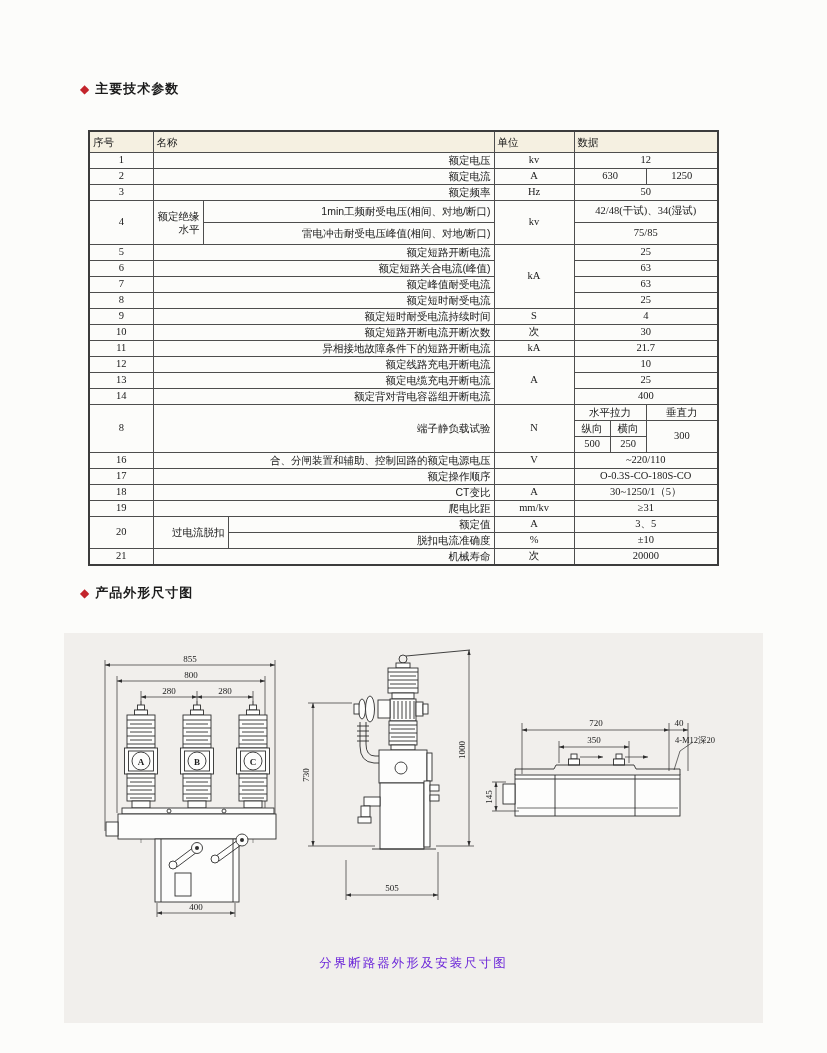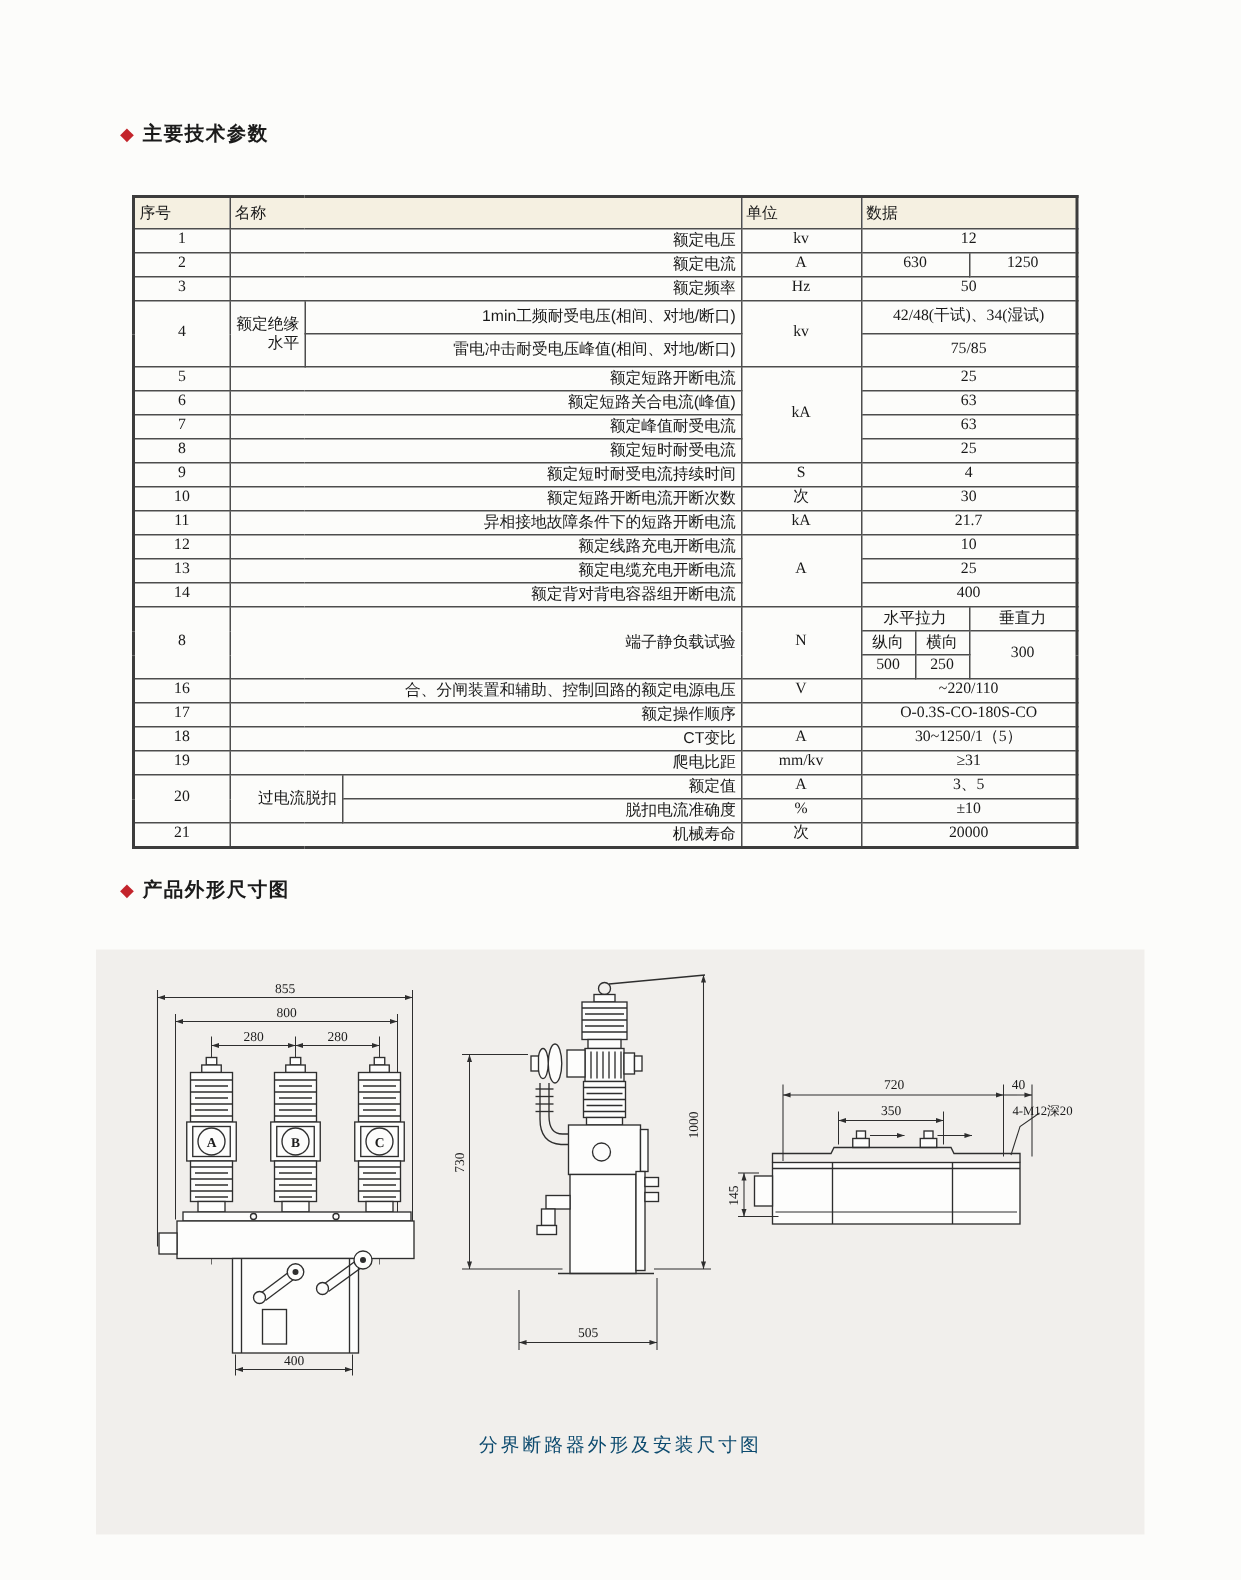--- a/index.html
+++ b/index.html
@@ -43,21 +43,21 @@
   .diagram-panel{
     position:absolute;left:64px;top:633px;width:699px;height:390px;
     background:#f1efec;
   }
   .diagram-panel svg{position:absolute;overflow:visible;}
   #front-view{left:8px;top:12px;}
   #side-view{left:236px;top:5px;}
   #top-view{left:420px;top:58px;}
   .caption{
     position:absolute;top:322px;left:0;width:100%;
-    text-align:center;font-size:12.5px;color:#0c4a6e;letter-spacing:2px;
+    text-align:center;font-size:12.5px;color:#6d28d9;letter-spacing:2px;
   }
 
   
   .ln{stroke:#2e2e2e;stroke-width:0.9;fill:none;}
   .fl{stroke:#2e2e2e;stroke-width:0.9;fill:#fdfdfc;}
   .dl{stroke:#2e2e2e;stroke-width:0.7;fill:none;}
   .cl{stroke:#3a3a3a;stroke-width:0.5;fill:none;stroke-dasharray:6 2 1.5 2;}
   .dt{font-size:9px;fill:#1c1c1c;font-family:"Liberation Serif","DejaVu Serif",serif;text-anchor:middle;}
   .pt{font-size:9px;fill:#1c1c1c;font-family:"Liberation Serif","DejaVu Serif",serif;text-anchor:middle;font-weight:bold;}
 </style>

